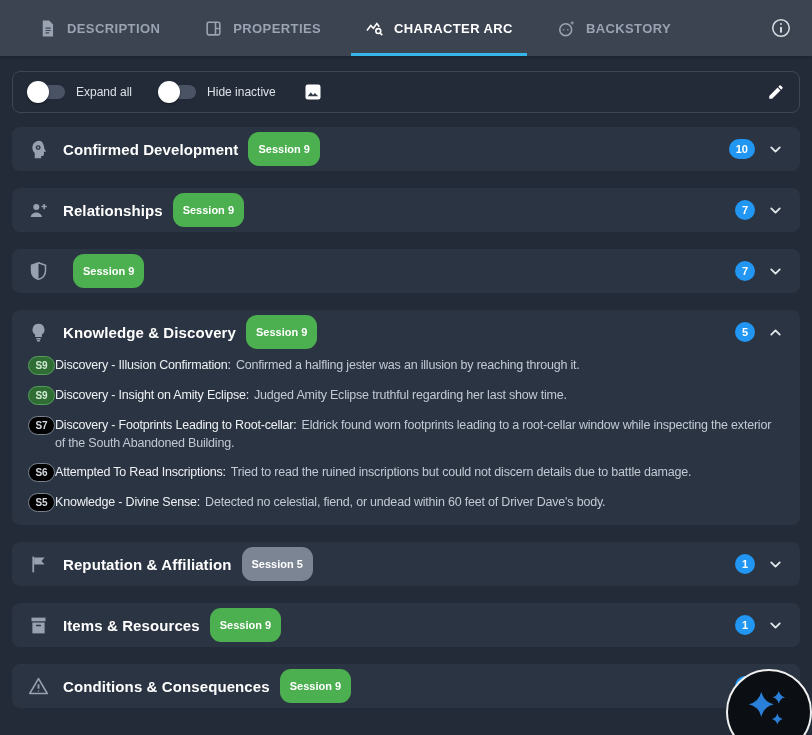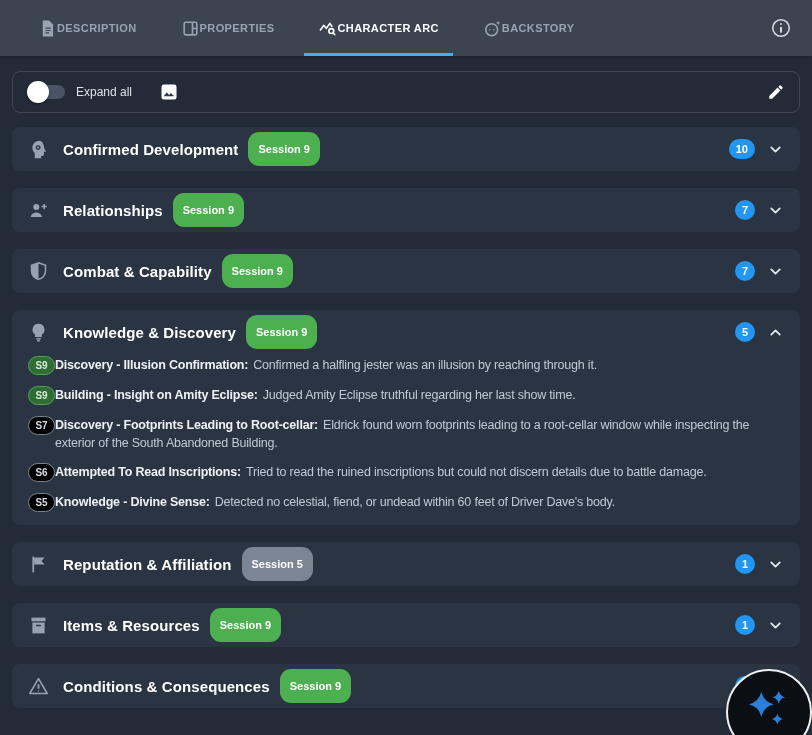--- a/index.html
+++ b/index.html
@@ -7,22 +7,22 @@
     --accent:#36b5ea; --blue:#2196f3; --green:#4caf50; --grey-badge:#7c8593;
     --text:#ffffff; --muted:#9aa3b1; --item-text:#c2c9d4; --icon:#97a1af;
   }
   *{box-sizing:border-box;margin:0;padding:0}
   html,body{width:812px;height:735px;overflow:hidden}
   body{background:var(--bg);font-family:"Liberation Sans",sans-serif;position:relative}
 
   
   .topbar{height:56px;background:var(--topbar);display:flex;align-items:stretch;
     padding:0 20px 0 24px;gap:16px;box-shadow:0 1px 3px rgba(0,0,0,.25)}
-  .tab{display:flex;align-items:center;padding:3px 14px 0 14px;cursor:pointer;
-    border-bottom:3px solid transparent;color:var(--muted);font-size:11px;font-weight:700;
+  .tab{display:flex;align-items:center;gap:10px;padding:3px 14px 0 14px;cursor:pointer;
+    border-bottom:3px solid transparent;color:var(--muted);font-size:13px;font-weight:700;
     letter-spacing:.4px;white-space:nowrap}
   .tab.active{color:#fff;border-bottom-color:var(--accent)}
   .tab svg{width:19px;height:19px;flex:none}
   .topbar-right{margin-left:auto;display:flex;align-items:center}
   .info-btn{width:22px;height:22px;color:#d5dae0;cursor:pointer}
   .info-btn svg{width:22px;height:22px}
 
   
   .content{padding:15px 12px 0 12px}
 
@@ -56,21 +56,21 @@
 
   
   .items{padding:2px 16px 13px 16px}
   .it{display:flex;align-items:flex-start;margin-bottom:11px}
   .it:last-child{margin-bottom:0}
   .sb{width:27px;height:19px;border-radius:10px;font-size:10px;font-weight:700;
     display:inline-flex;align-items:center;justify-content:center;flex:none}
   .sb.green{background:#2f6d35;border:1px solid #55a05b;color:#d2ecd4}
   .sb.grey{background:#000000;border:1px solid #78828f;color:#d6dbe2}
   .it-text{font-size:12.5px;line-height:18px;letter-spacing:-.2px}
-  .it-text b{color:#eef1f4;font-weight:700;margin-right:5px}
+  .it-text b{color:#eef1f4;font-weight:400;margin-right:5px}
   .it-text span{color:var(--item-text)}
 
   
   .fab{position:absolute;left:726px;top:669px;width:86px;height:86px;border-radius:50%;
     background:#0b0e13;border:2px solid #f0f0f0;cursor:pointer;display:flex;
     align-items:center;justify-content:center;z-index:5}
   .fab svg{width:60px;height:60px}
 </style>
 </head>
 <body>
@@ -120,20 +120,27 @@
 
 <div class="content">
 
   <div class="filter-bar">
     <div class="switch-group">
       <span class="switch">
           <span class="track"></span>
           <span class="knob"></span>
         </span>
       <span class="switch-label">Expand all</span>
+    </div>
+    <div class="switch-group">
+      <span class="switch">
+          <span class="track"></span>
+          <span class="knob"></span>
+        </span>
+      <span class="switch-label">Hide inactive</span>
     </div>
     <span class="img-btn">
       <svg viewBox="0 0 24 24">
           <rect x="2" y="2" width="20" height="20" rx="3" fill="#fff"></rect>
           <path d="M5 17.5l4-5.2 3 3.6 2.5-2.6 4.5 4.2z" fill="#333b49"></path>
         </svg>
     </span>
     <span class="edit-btn">
       <svg viewBox="0 0 24 24" fill="currentColor">
           <path d="M3 17.2V21h3.8L17.9 9.9l-3.8-3.8zM20.7 7.1c.4-.4.4-1 0-1.4l-2.4-2.4c-.4-.4-1-.4-1.4 0l-1.8 1.8 3.8 3.8z"></path>
@@ -184,21 +191,20 @@
   </div>
 
   <div class="card">
     <div class="card-head">
       <span class="sec-icon">
         <svg viewBox="0 0 24 24">
             <path d="M12 2l8 3v6.2c0 4.8-3.4 8.4-8 9.8-4.6-1.4-8-5-8-9.8V5z" fill="none" stroke="currentColor" stroke-width="1.7"></path>
             <path d="M12 2L4 5v6.2c0 4.8 3.4 8.4 8 9.8z" fill="currentColor"></path>
           </svg>
       </span>
-      <span class="sec-title">Combat &amp; Capability</span>
       <span class="session green">Session 9</span>
       <span class="spacer"></span>
       <span class="count">7</span>
       <span class="chev">
         <svg viewBox="0 0 24 24" fill="none" stroke="currentColor" stroke-width="2.6" stroke-linecap="round" stroke-linejoin="round">
             <path d="M6 9l6 6 6-6"></path>
           </svg>
       </span>
     </div>
   </div>
@@ -222,21 +228,21 @@
           </svg>
       </span>
     </div>
     <div class="items">
       <div class="it">
         <span class="sb green">S9</span>
         <div class="it-text"><b>Discovery - Illusion Confirmation:</b><span>Confirmed a halfling jester was an illusion by reaching through it.</span></div>
       </div>
       <div class="it">
         <span class="sb green">S9</span>
-        <div class="it-text"><b>Building - Insight on Amity Eclipse:</b><span>Judged Amity Eclipse truthful regarding her last show time.</span></div>
+        <div class="it-text"><b>Discovery - Insight on Amity Eclipse:</b><span>Judged Amity Eclipse truthful regarding her last show time.</span></div>
       </div>
       <div class="it">
         <span class="sb grey">S7</span>
         <div class="it-text"><b>Discovery - Footprints Leading to Root-cellar:</b><span>Eldrick found worn footprints leading to a root-cellar window while inspecting the exterior of the South Abandoned Building.</span></div>
       </div>
       <div class="it">
         <span class="sb grey">S6</span>
         <div class="it-text"><b>Attempted To Read Inscriptions:</b><span>Tried to read the ruined inscriptions but could not discern details due to battle damage.</span></div>
       </div>
       <div class="it">

